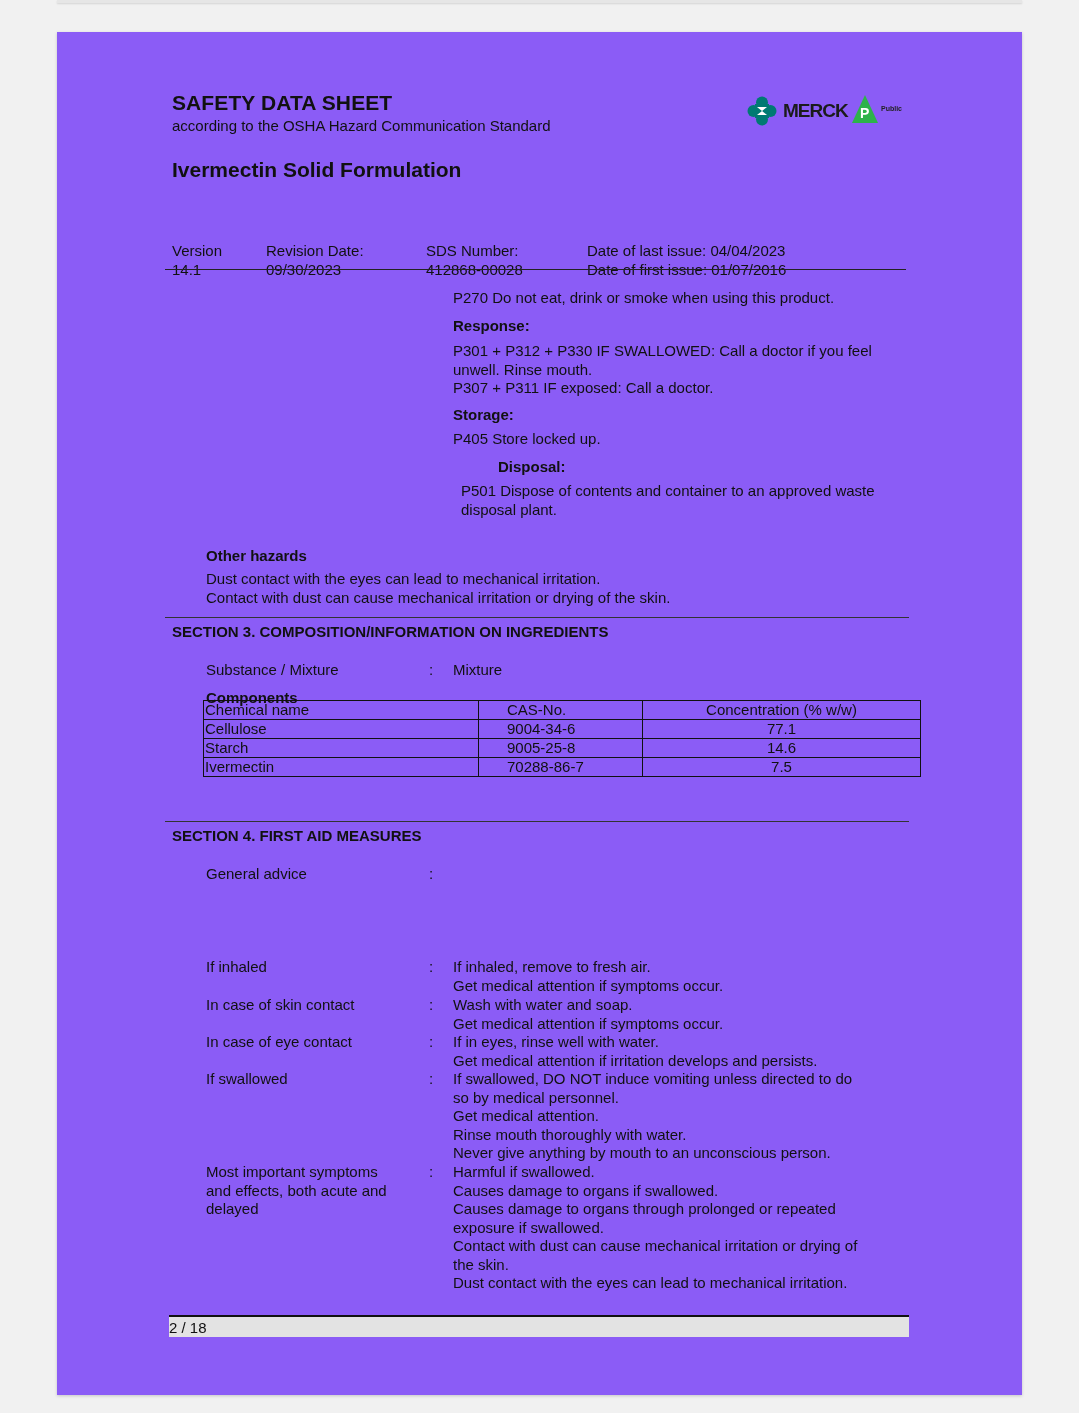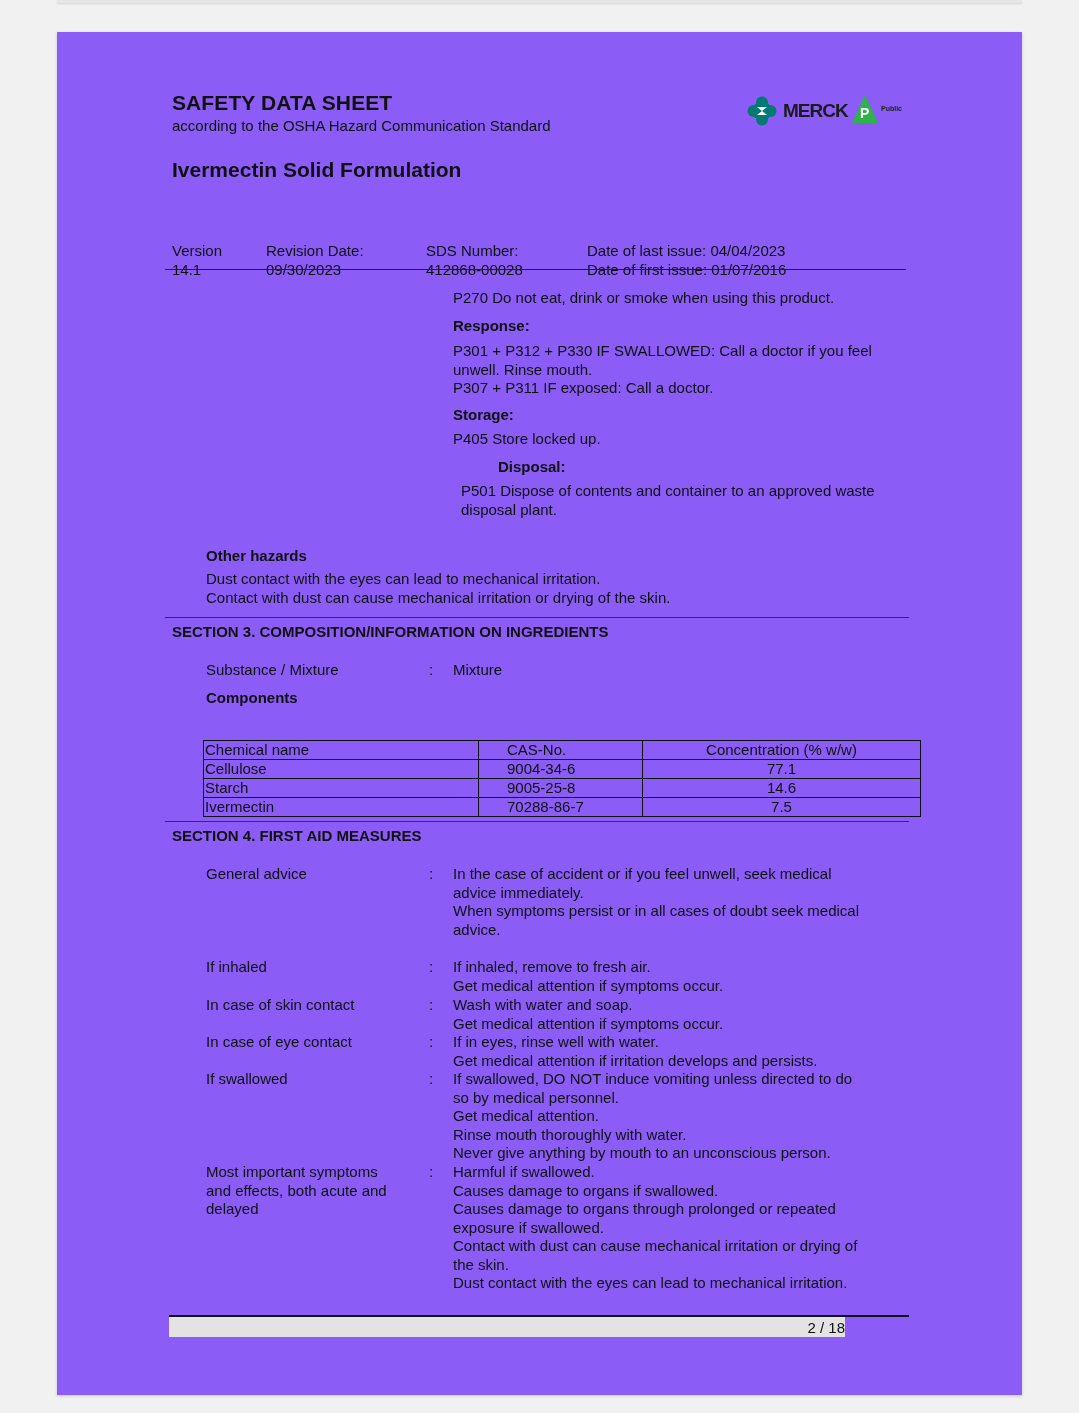--- a/index.html
+++ b/index.html
@@ -27,32 +27,32 @@
   .pub-text { position: absolute; left: 30px; top: 11px; font-size: 7px; font-weight: bold; color: #222; }
 
   .meta { top: 209px; font-size: 15px; line-height: 19px; }
   .meta-rule { left: 108px; top: 237px; width: 741px; height: 1px; background: #222; }
 
   .txt { font-size: 15px; line-height: 18.5px; }
   .bold { font-weight: bold; }
 
   .rule { height: 1px; background: #333; left: 108px; width: 744px; }
 
-  table.comp { position: absolute; left: 146px; top: 708px; width: 718px; border-collapse: collapse; font-size: 15px; }
+  table.comp { position: absolute; left: 146px; top: 668px; width: 718px; border-collapse: collapse; font-size: 15px; }
   table.comp td { border: 1.5px solid #111; padding: 0 1px; height: 18px; line-height: 18px; }
   table.comp td.c1 { width: 272px; }
   table.comp td.c2 { width: 134px; padding-left: 28px; }
   table.comp td.c3 { text-align: center; }
 
   .row-label { position: absolute; left: 149px; font-size: 15px; line-height: 18.5px; }
   .row-colon { position: absolute; left: 372px; font-size: 15px; line-height: 18.5px; }
   .row-value { position: absolute; left: 396px; font-size: 15px; line-height: 18.5px; width: 460px; }
 
   .footer-rule { left: 112px; top: 1283px; width: 740px; height: 2px; background: #111; }
-  .footer-bar { left: 112px; top: 1285px; width: 676px; height: 20px; background: #e3e3e3; text-align: right; font-size: 15px; line-height: 21px; }
+  .footer-bar { left: 112px; top: 1285px; width: 740px; height: 20px; background: #e3e3e3; text-align: left; font-size: 15px; line-height: 21px; }
 </style>
 </head>
 <body>
 
 <div class="prev-page"></div>
 
 <div class="page">
 
   <div class="abs sds-title">SAFETY DATA SHEET</div>
   <div class="abs sds-sub">according to the OSHA Hazard Communication Standard</div>
@@ -148,26 +148,20 @@
       <td class="c3">7.5</td>
     </tr>
   </tbody>
     </table>
 
   <div class="abs rule" style="top:789px;"></div>
   <div class="abs txt bold" style="left:115px;top:795px;">SECTION 4. FIRST AID MEASURES</div>
 
   <div class="row-label" style="top:833px;">General advice</div>
   <div class="row-colon" style="top:833px;">:</div>
-  <div class="row-value" style="top:833px;">
-    <div>In the case of accident or if you feel unwell, seek medical</div>
-    <div>advice immediately.</div>
-    <div>When symptoms persist or in all cases of doubt seek medical</div>
-    <div>advice.</div>
-  </div>
 
   <div class="row-label" style="top:926px;">If inhaled</div>
   <div class="row-colon" style="top:926px;">:</div>
   <div class="row-value" style="top:926px;">
     <div>If inhaled, remove to fresh air.</div>
     <div>Get medical attention if symptoms occur.</div>
   </div>
 
   <div class="row-label" style="top:964px;">In case of skin contact</div>
   <div class="row-colon" style="top:964px;">:</div>

